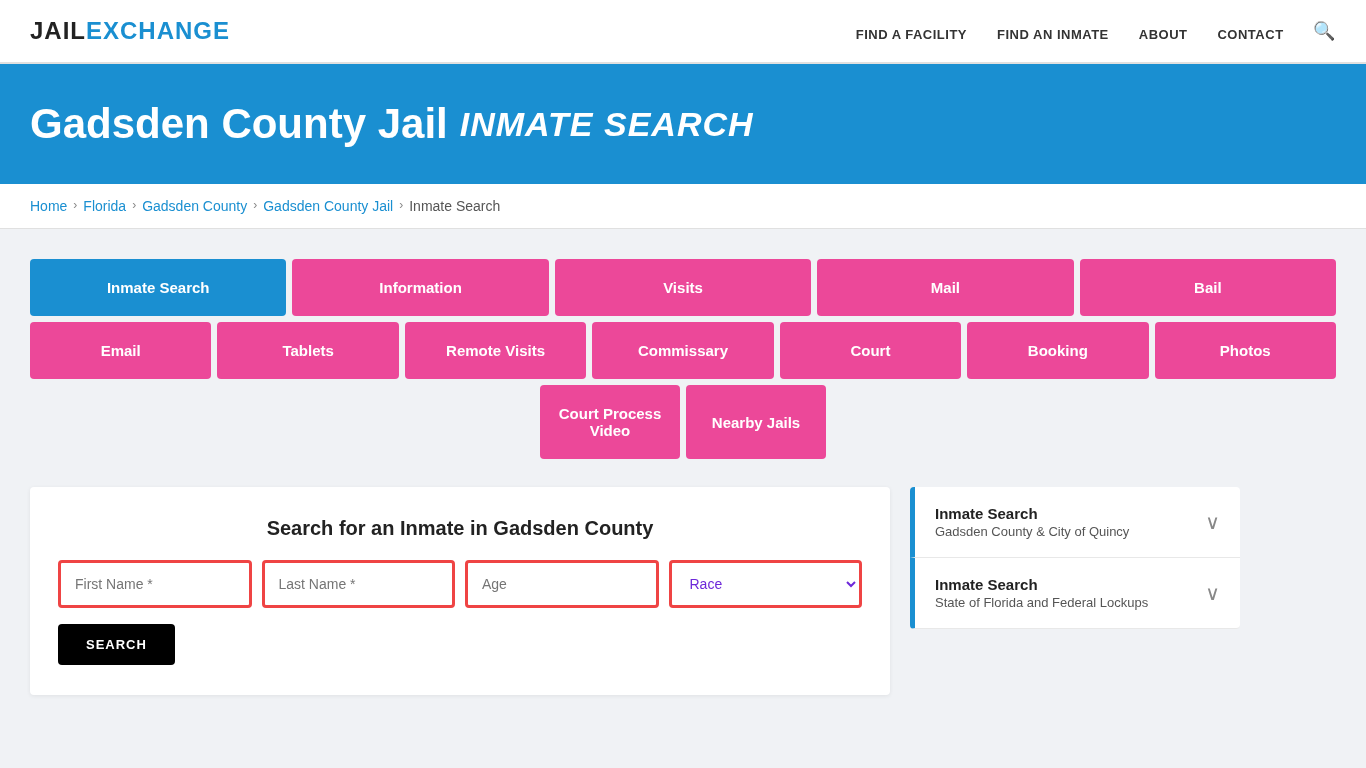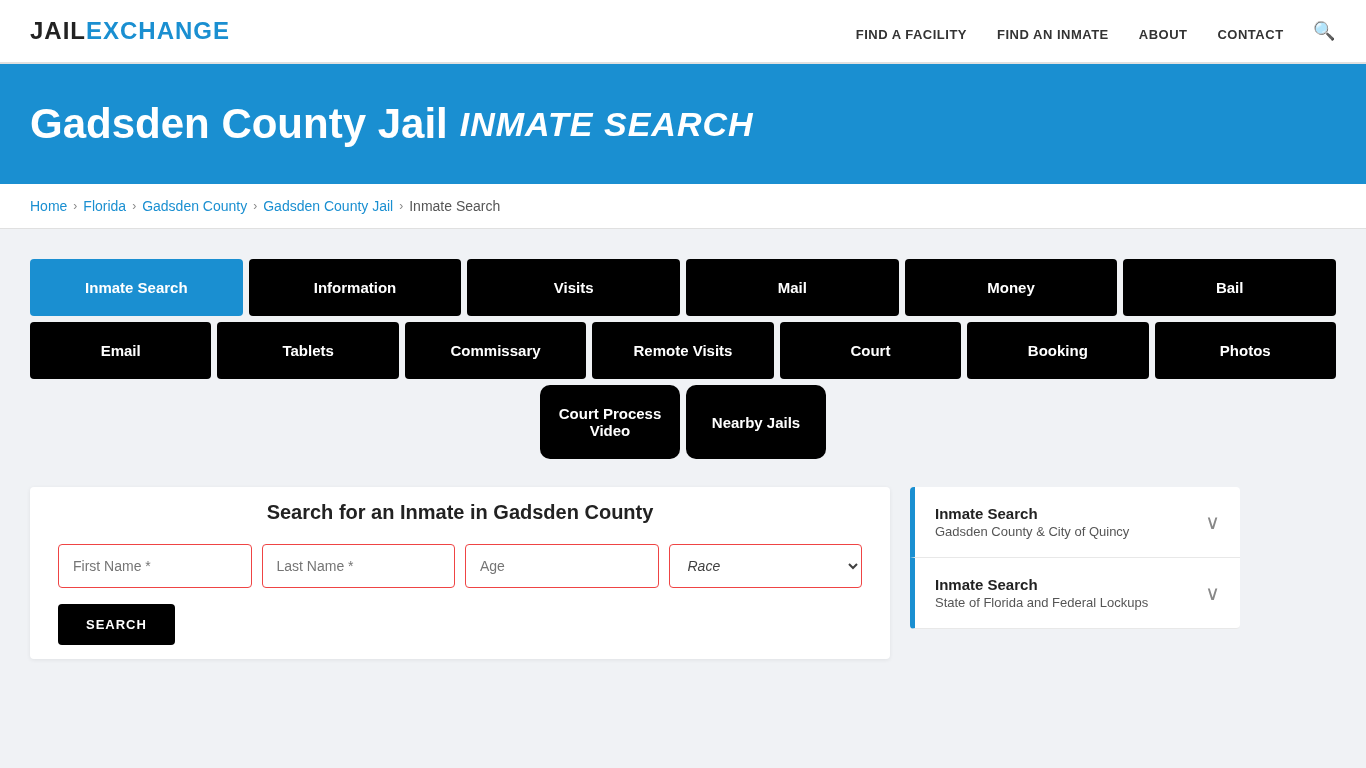--- a/index.html
+++ b/index.html
@@ -65,21 +65,20 @@
       letter-spacing: 1px;
     }
 
     
     .breadcrumb {
       background: #fff;
       padding: 14px 30px;
       font-size: 14px;
       color: #555;
       display: flex;
-      align-items: center;
       gap: 6px;
       border-bottom: 1px solid #e0e0e0;
     }
     .breadcrumb a {
       color: #1a8fd1;
       text-decoration: none;
     }
     .breadcrumb .sep { color: #888; font-size: 12px; }
     .breadcrumb .current { color: #555; }
 
@@ -112,71 +111,69 @@
       color: #fff;
       cursor: pointer;
       flex: 1;
       text-align: center;
       min-width: 140px;
     }
     .nav-btn.active {
       background: #1a8fd1;
     }
     .nav-btn.teal {
-      background: #000000;
+      background: #ec4899;
     }
     .center-btn {
       flex: none;
       width: 133px;
       padding: 20px 10px;
-      border-radius: 10px;
     }
 
     
     .content-row {
       display: flex;
       gap: 20px;
       align-items: flex-start;
     }
 
     
     .search-panel {
       background: #fff;
       border-radius: 4px;
-      padding: 14px 28px;
+      padding: 30px 28px;
       flex: 1;
       max-width: 860px;
       box-shadow: 0 1px 4px rgba(0,0,0,0.07);
     }
     .search-panel h2 {
       font-size: 20px;
       font-weight: 700;
       text-align: center;
       margin-bottom: 20px;
       color: #222;
     }
     .search-fields {
       display: flex;
       gap: 10px;
       margin-bottom: 16px;
       flex-wrap: wrap;
     }
     .search-fields input, .search-fields select {
-      border: 1px solid #ef4444;
+      border: 3px solid #ef4444;
       border-radius: 4px;
       padding: 12px 14px;
       font-size: 14px;
       color: #555;
       flex: 1;
       min-width: 120px;
     }
     .search-fields select {
-      color: #404040;
-      background: #fff;
-      font-style: italic;
+      color: #6d28d9;
+      background: #fff;
     }
     .search-btn {
       background: #000000;
       color: #fff;
       border: none;
       border-radius: 4px;
       padding: 13px 28px;
       font-size: 13px;
       font-weight: 700;
       letter-spacing: 1px;
@@ -259,29 +256,28 @@
 
 <div class="main-content">
 
   <div class="button-grid">
 
     <div class="button-row">
       <button class="nav-btn active">Inmate Search</button>
       <button class="nav-btn teal">Information</button>
       <button class="nav-btn teal">Visits</button>
       <button class="nav-btn teal">Mail</button>
-      <button class="nav-btn teal">Money</button>
       <button class="nav-btn teal">Bail</button>
     </div>
 
     <div class="button-row">
       <button class="nav-btn teal">Email</button>
       <button class="nav-btn teal">Tablets</button>
+      <button class="nav-btn teal">Remote Visits</button>
       <button class="nav-btn teal">Commissary</button>
-      <button class="nav-btn teal">Remote Visits</button>
       <button class="nav-btn teal">Court</button>
       <button class="nav-btn teal">Booking</button>
       <button class="nav-btn teal">Photos</button>
     </div>
 
     <div class="button-row center-row">
       <button class="nav-btn teal center-btn">Court Process Video</button>
       <button class="nav-btn teal center-btn">Nearby Jails</button>
     </div>
   </div>

